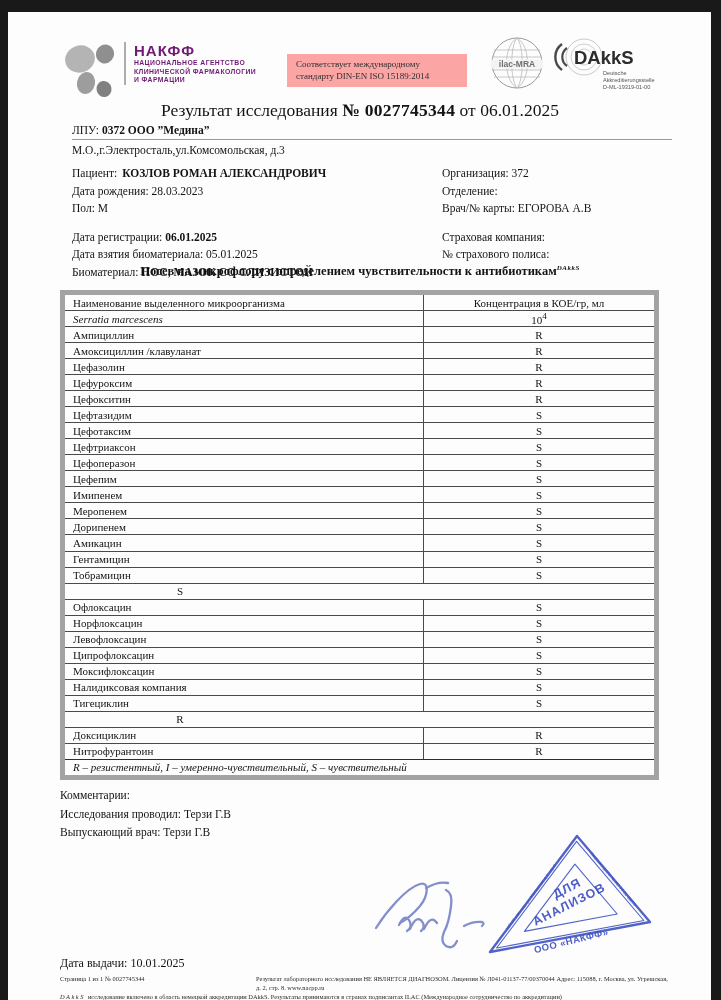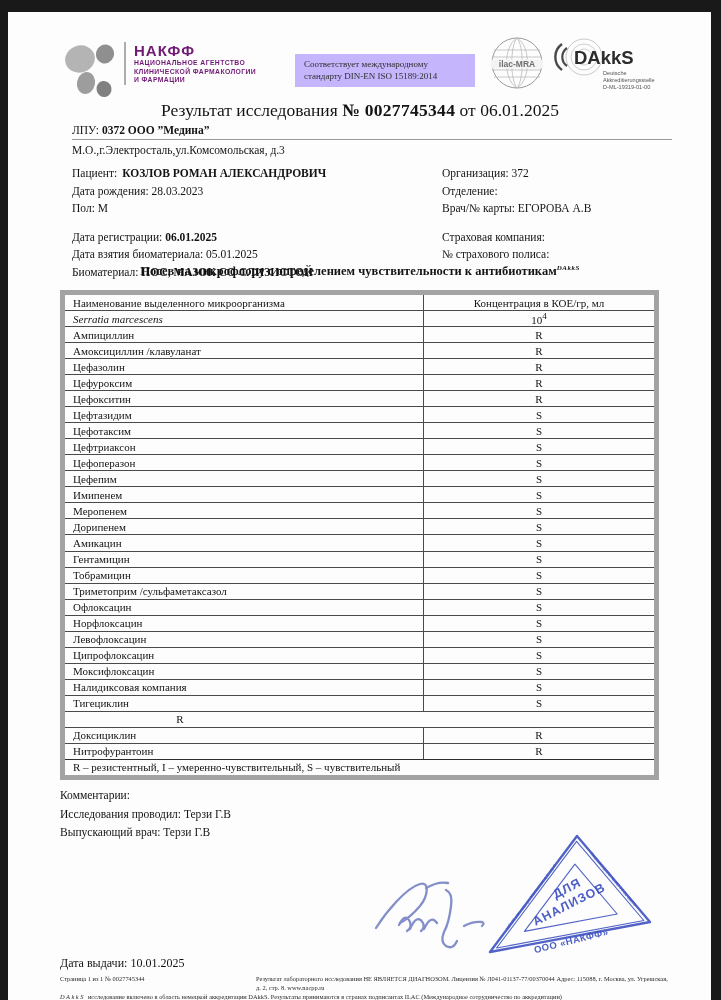--- a/index.html
+++ b/index.html
@@ -9,21 +9,21 @@
   .page { position:absolute; left:8px; top:12px; width:703px; height:988px; background:#fdfdfd; }
   .content { position:absolute; left:52px; top:0; width:600px; height:100%; }
 
   
   .hdr { position:absolute; top:24px; left:0; width:600px; height:66px; }
   .brand { position:absolute; left:0; top:6px; display:flex; align-items:flex-start; }
   .brand-text { margin-left:8px; border-left:2px solid #adadad; padding-left:8px;
                 font-family:"Liberation Sans", sans-serif; color:#701a75; }
   .brand-name { font-size:15px; font-weight:bold; letter-spacing:1px; line-height:17px; }
   .brand-line { font-size:6.8px; font-weight:bold; letter-spacing:.4px; line-height:8.6px; }
-  .note { position:absolute; left:235px; top:18px; width:180px; background:#c4b5fd;
+  .note { position:absolute; left:227px; top:18px; width:180px; background:#fca5a5;
           padding:5px 9px; font-size:9px; line-height:11.5px; color:#2e2e2e; }
   .ilac { position:absolute; left:430px; top:0; }
   .dakks { position:absolute; left:490px; top:2px; }
 
   .title { position:absolute; top:88px; left:0; width:600px; text-align:center;
            font-size:17.5px; white-space:pre; }
   .title b { letter-spacing:.3px; }
 
   
   .info { position:absolute; top:112px; left:12px; width:600px; font-size:11.5px; }
@@ -45,21 +45,21 @@
   
   .tbl { position:absolute; top:278px; left:0; width:599px; height:490px;
          border:5px solid #a3a3a3; display:flex; flex-direction:column; font-size:11px; }
   .rows { display:contents; }
   .trow { flex:1; display:flex; align-items:center; border-top:1px solid #4a4a4a; }
   .trow.first { border-top:none; }
   .c1 { flex:1; padding-left:8px; border-right:1px solid #4a4a4a; align-self:stretch;
         display:flex; align-items:center; }
   .c2 { width:230px; text-align:center; }
   .org .c1 { font-style:italic; }
-  .legend { padding-left:8px; }
+  .legend { padding-left:8px; font-style:italic; }
   .legend-row { border-top:1px solid #2d2d2d; }
 
   
   .comments { position:absolute; top:774px; left:0; font-size:11.5px; line-height:18.5px; }
 
   
   .sig { position:absolute; top:850px; left:310px; }
   .stamp { position:absolute; top:816px; left:412px; }
   .issue { position:absolute; top:944px; left:0; width:600px; text-align:left;
            font-size:12px; padding-right:6px; }
@@ -203,21 +203,20 @@
         </div><div class="trow">
           <div class="c1">Амикацин</div>
           <div class="c2">S</div>
         </div><div class="trow">
           <div class="c1">Гентамицин</div>
           <div class="c2">S</div>
         </div><div class="trow">
           <div class="c1">Тобрамицин</div>
           <div class="c2">S</div>
         </div><div class="trow">
-          <div class="c1">Триметоприм /сульфаметаксазол</div>
           <div class="c2">S</div>
         </div><div class="trow">
           <div class="c1">Офлоксацин</div>
           <div class="c2">S</div>
         </div><div class="trow">
           <div class="c1">Норфлоксацин</div>
           <div class="c2">S</div>
         </div><div class="trow">
           <div class="c1">Левофлоксацин</div>
           <div class="c2">S</div>

